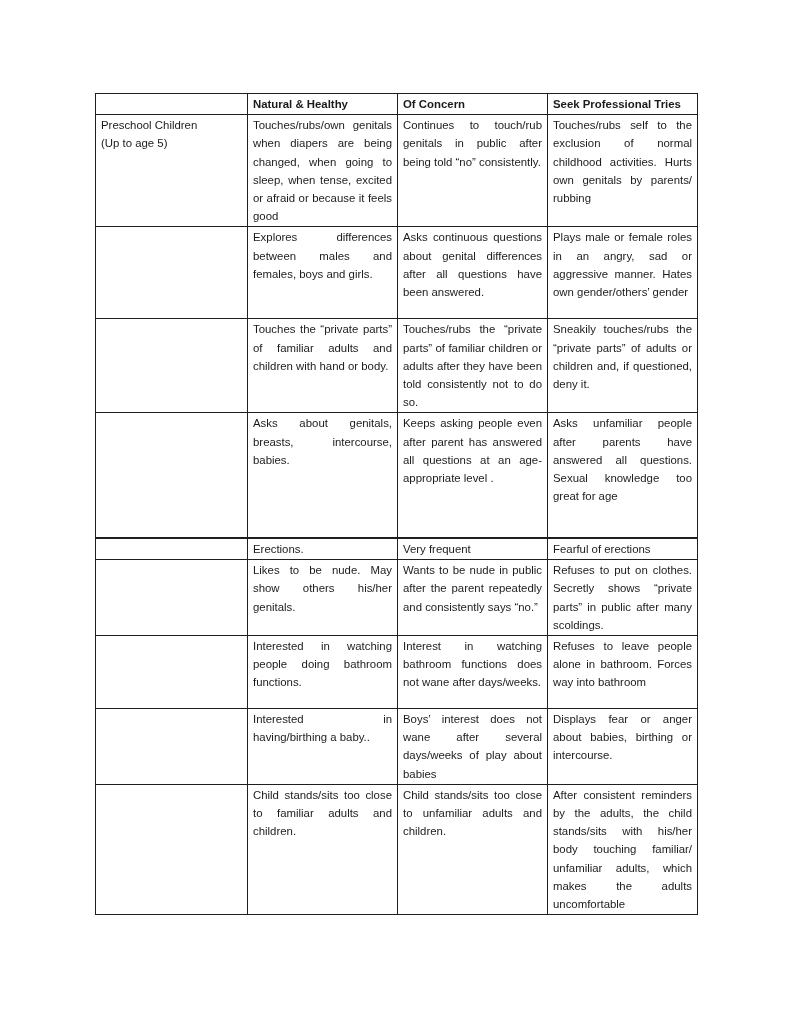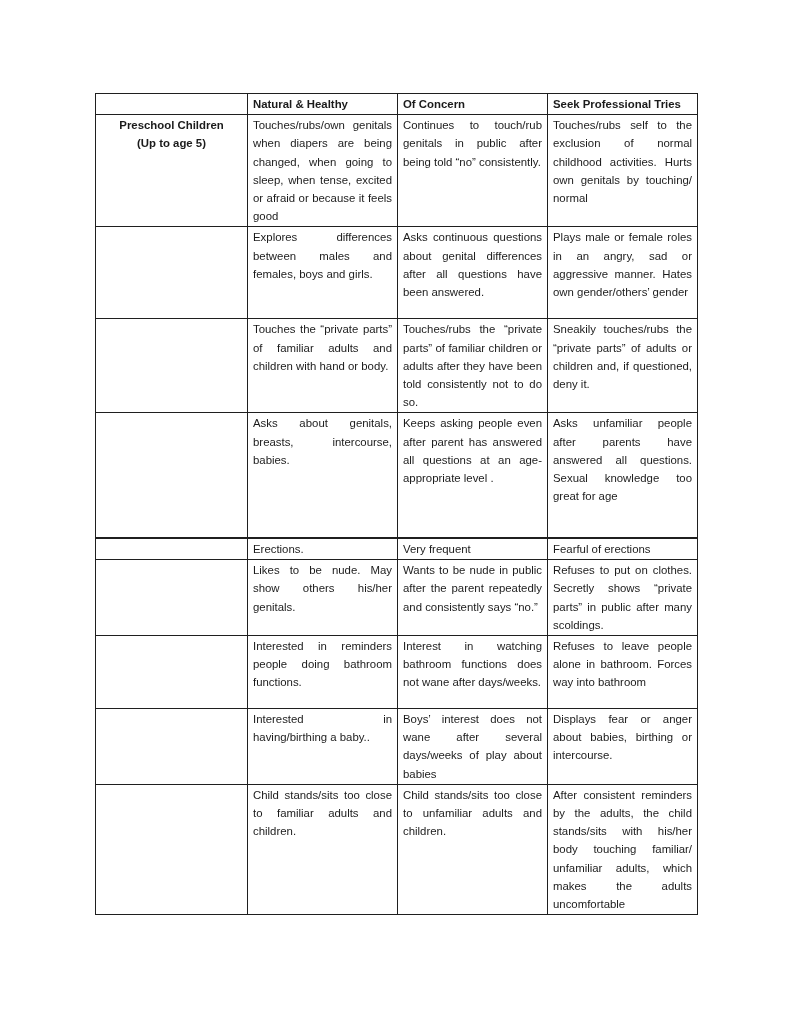--- a/index.html
+++ b/index.html
@@ -29,21 +29,21 @@
     line-height: 18.2px;
     color: #1b1b1b;
     overflow: hidden;
   }
   table.behavior-table th {
     text-align: left;
     font-weight: bold;
     height: 20px;
   }
   td.body-cell { text-align: justify; }
-  td.label-cell { text-align: center; font-weight: bold; }
+  td.label-cell { text-align: left; font-weight: normal; }
   tr.r1  td { height: 109px; }
   tr.r2  td { height: 92px; }
   tr.r3  td { height: 91px; margin-top: 45px; }
   tr.r4  td { height: 54px; }
   tr.r5  td { height: 125px; }
   tr.r6  td { height: 19px; border-top: 2.5px solid #1f1f1f; margin-top: 24px; }
   tr.r7  td { height: 73px; }
   tr.r8  td { height: 73px; }
   tr.r9  td { height: 73px; }
   tr.r10 td { height: 128px; }
@@ -66,21 +66,21 @@
       <th>Of Concern</th>
       <th>Seek Professional Tries</th>
     </tr>
     <tr class="r1">
       <td class="label-cell">
         <div>Preschool Children</div>
         <div>(Up to age 5)</div>
       </td>
       <td class="body-cell">Touches/rubs/own genitals when diapers are being changed, when going to sleep, when tense, excited or afraid or because it feels good</td>
       <td class="body-cell">Continues to touch/rub genitals in public after being told “no” consistently.</td>
-      <td class="body-cell">Touches/rubs self to the exclusion of normal childhood activities. Hurts own genitals by touching/ normal</td>
+      <td class="body-cell">Touches/rubs self to the exclusion of normal childhood activities. Hurts own genitals by parents/ rubbing</td>
     </tr>
     <tr class="r2">
       <td class="label-cell"></td>
       <td class="body-cell">Explores differences between males and females, boys and girls.</td>
       <td class="body-cell">Asks continuous questions about genital differences after all questions have been answered.</td>
       <td class="body-cell">Plays male or female roles in an angry, sad or aggressive manner. Hates own gender/others’ gender</td>
     </tr>
     <tr class="r3">
       <td class="label-cell"></td>
       <td class="body-cell">Touches the “private parts” of familiar adults and children with hand or body.</td>
@@ -100,21 +100,21 @@
       <td class="body-cell">Fearful of erections</td>
     </tr>
     <tr class="r7">
       <td class="label-cell"></td>
       <td class="body-cell">Likes to be nude. May show others his/her genitals.</td>
       <td class="body-cell">Wants to be nude in public after the parent repeatedly and consistently says “no.”</td>
       <td class="body-cell">Refuses to put on clothes. Secretly shows “private parts” in public after many scoldings.</td>
     </tr>
     <tr class="r8">
       <td class="label-cell"></td>
-      <td class="body-cell">Interested in reminders people doing bathroom functions.</td>
+      <td class="body-cell">Interested in watching people doing bathroom functions.</td>
       <td class="body-cell">Interest in watching bathroom functions does not wane after days/weeks.</td>
       <td class="body-cell">Refuses to leave people alone in bathroom. Forces way into bathroom</td>
     </tr>
     <tr class="r9">
       <td class="label-cell"></td>
       <td class="body-cell">Interested in having/birthing a baby..</td>
       <td class="body-cell">Boys’ interest does not wane after several days/weeks of play about babies</td>
       <td class="body-cell">Displays fear or anger about babies, birthing or intercourse.</td>
     </tr>
     <tr class="r10">

